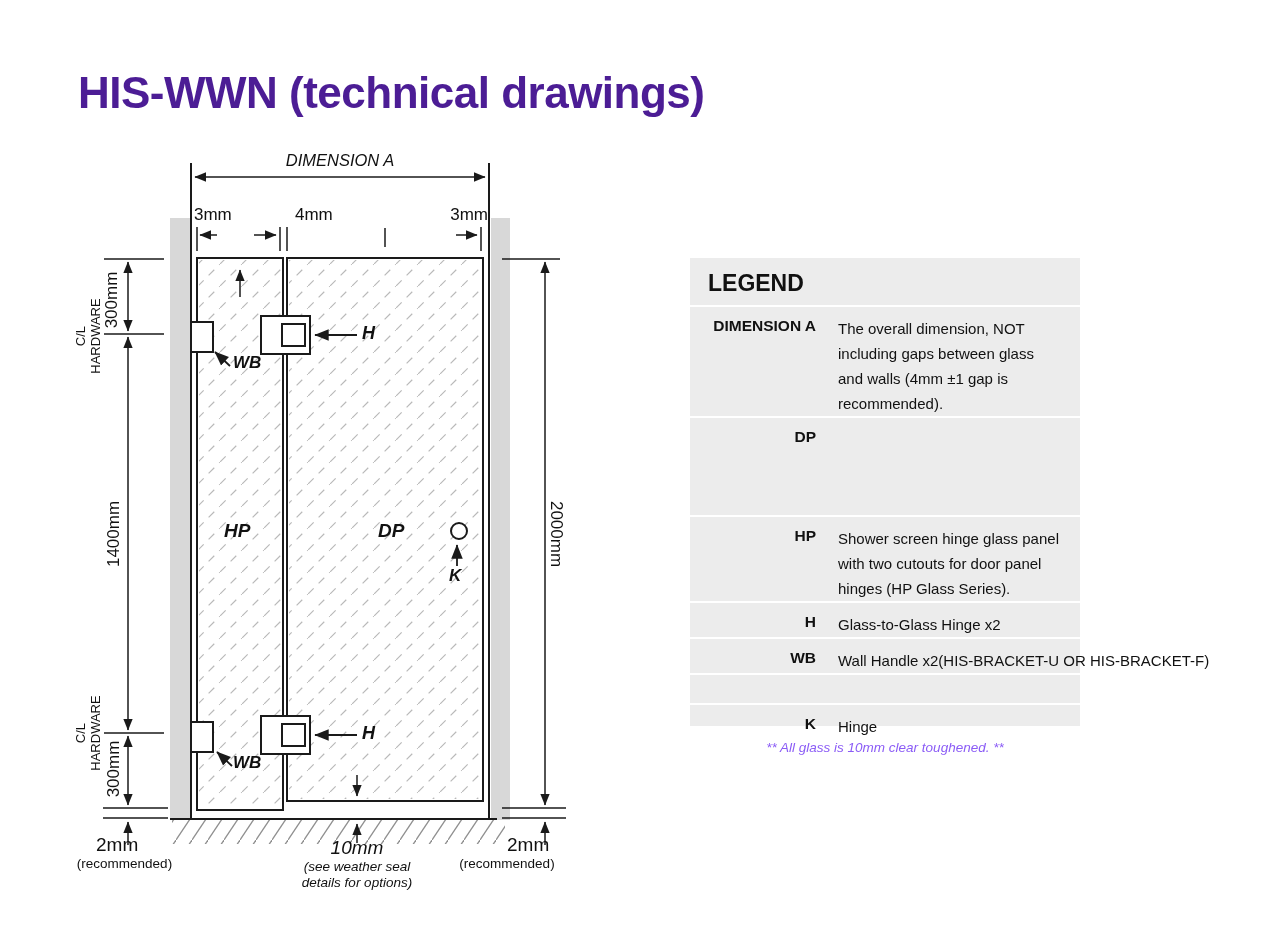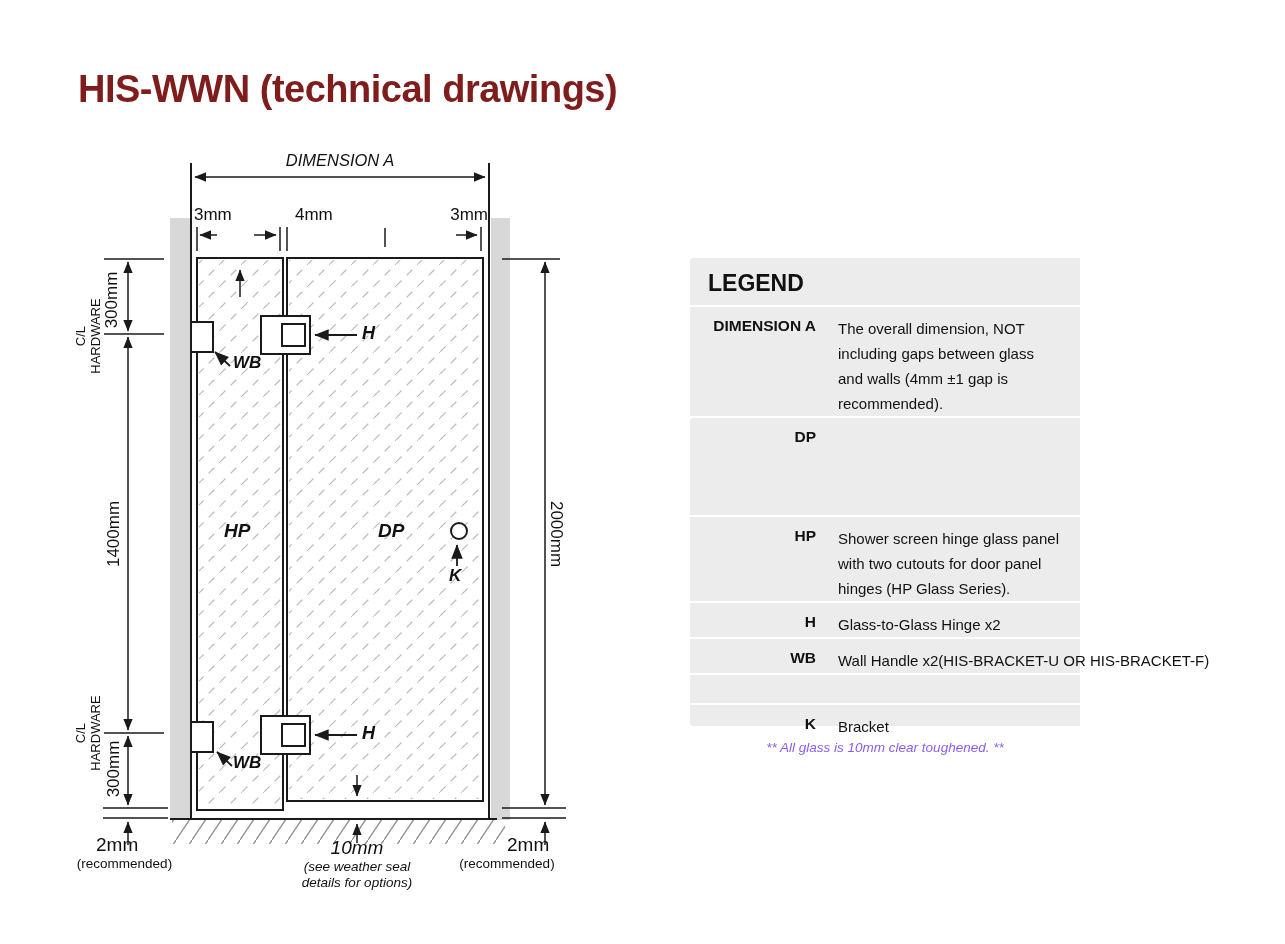--- a/index.html
+++ b/index.html
@@ -9,22 +9,22 @@
   }
   .abs{position:absolute;}
   .lbl{position:absolute;font-size:17px;color:#111;white-space:pre-line;}
   .it{font-style:italic;}
   .bi{font-weight:bold;font-style:italic;}
   .ctr{text-align:center;}
   .rgt{text-align:right;}
   .rot-ccw{transform:rotate(-90deg);}
   .rot-cw{transform:rotate(90deg);}
   .title{
-    position:absolute;left:78px;top:68px;font-size:38px;font-weight:bold;
-    letter-spacing:-0.5px;color:#7f1d1d;
+    position:absolute;left:78px;top:68px;font-size:44px;font-weight:bold;
+    letter-spacing:-0.5px;color:#4c1d95;
   }
   
   .legend{
     position:absolute;left:690px;top:258px;width:390px;height:468px;
     background:#ececec;
   }
   .legend-header{
     padding:12px 10px 8px 18px;font-size:23px;font-weight:800;letter-spacing:0;
   }
   .lrow{
@@ -211,19 +211,19 @@
     <div class="lrow r-short nowrap">
       <div class="lterm">WB</div>
       <div class="ldesc">Wall Handle x2(HIS-BRACKET-U OR HIS-BRACKET-F)</div>
     </div>
     <div class="lrow r-empty">
       <div class="lterm"></div>
       <div class="ldesc"></div>
     </div>
     <div class="lrow r-last">
       <div class="lterm">K</div>
-      <div class="ldesc">Bracket</div>
+      <div class="ldesc">Hinge</div>
     </div>
   </div>
 
   <div class="footnote">** All glass is 10mm clear toughened. **</div>
 
 </div>
 
 </body></html>

